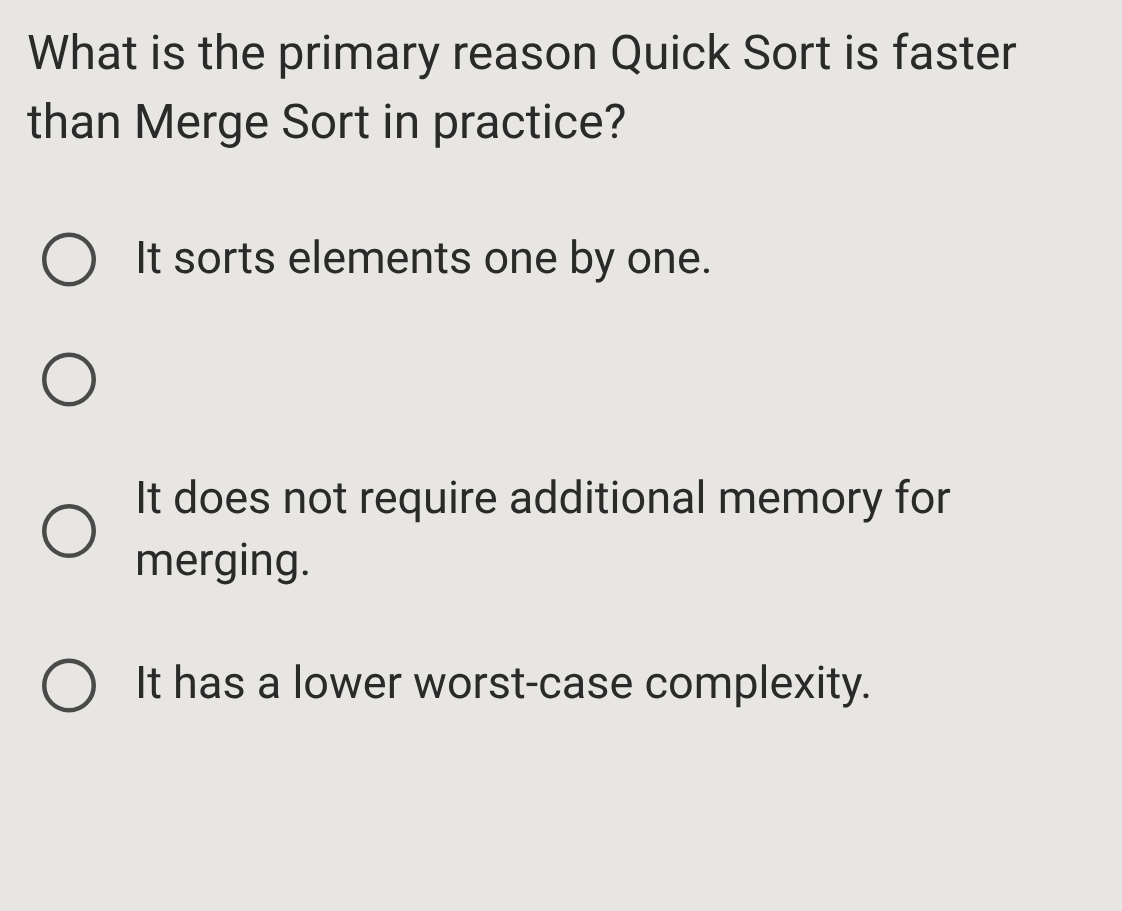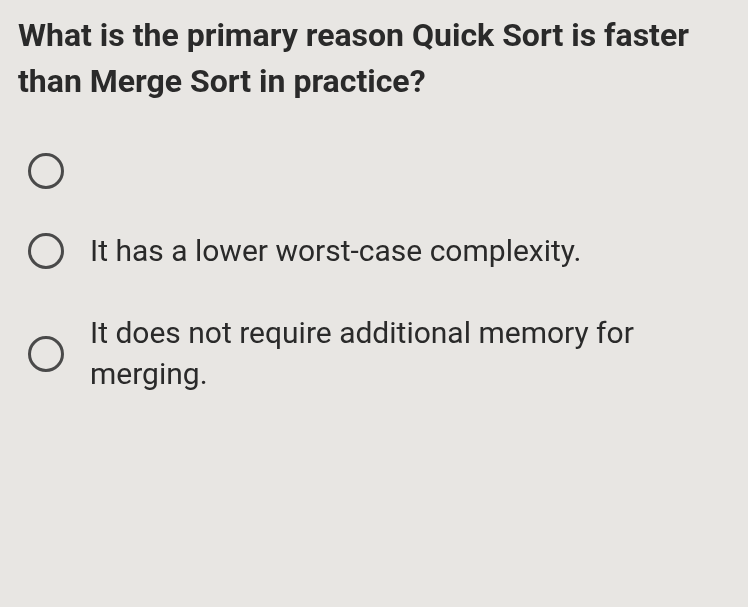--- a/index.html
+++ b/index.html
@@ -13,21 +13,21 @@
       background: #e8e6e3;
       font-family: -apple-system, BlinkMacSystemFont, 'Segoe UI', Roboto, Arial, sans-serif;
       padding: 12px 18px;
       color: #2a2a2a;
     }
     .question-text {
       font-size: 32px;
       line-height: 1.45;
       color: #2a2a2a;
       margin-bottom: 48px;
-      font-weight: 700;
+      font-weight: 400;
     }
     .options {
       display: flex;
       flex-direction: column;
       gap: 42px;
       padding-left: 10px;
     }
     .option {
       display: flex;
       align-items: center;
@@ -50,22 +50,26 @@
     }
   </style>
 </head>
 <body>
 
 <div class="question-text">What is the primary reason Quick Sort is faster than Merge Sort in practice?</div>
 
 <div class="options">
   <div class="option">
     <div class="radio"></div>
+    <div class="option-label">It sorts elements one by one.</div>
+  </div>
+  <div class="option">
+    <div class="radio"></div>
+  </div>
+  <div class="option">
+    <div class="radio"></div>
+    <div class="option-label">It does not require additional memory for merging.</div>
   </div>
   <div class="option">
     <div class="radio"></div>
     <div class="option-label">It has a lower worst-case complexity.</div>
   </div>
-  <div class="option">
-    <div class="radio"></div>
-    <div class="option-label">It does not require additional memory for merging.</div>
-  </div>
 </div>
 
 </body></html>

